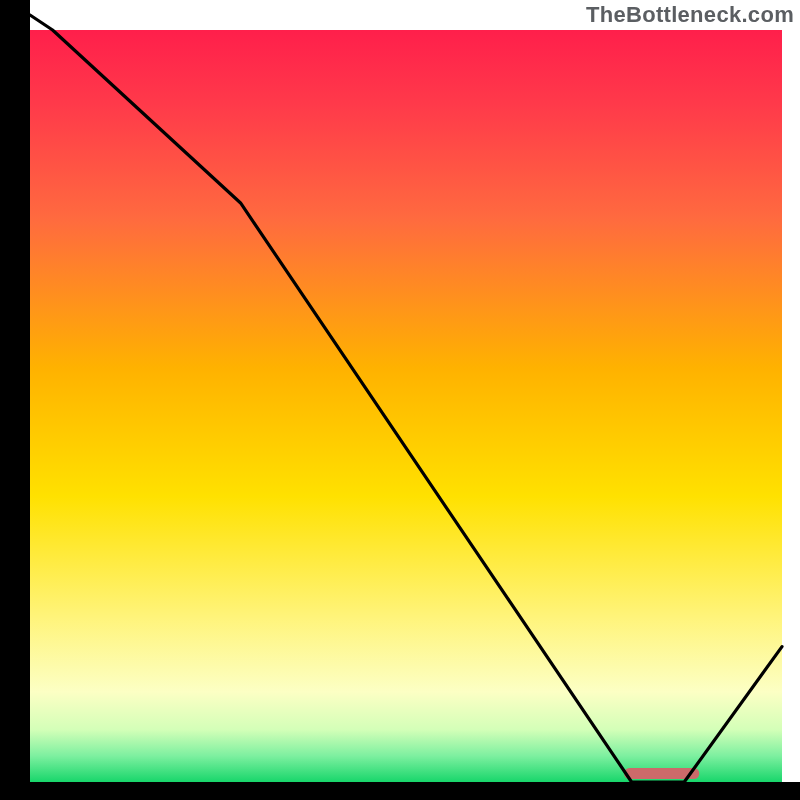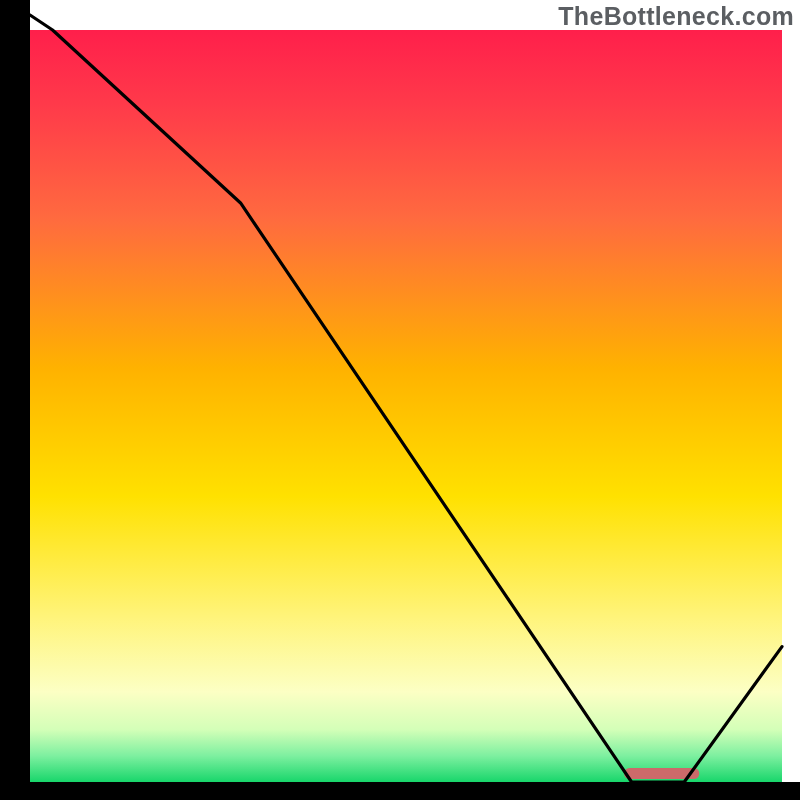--- a/index.html
+++ b/index.html
@@ -15,21 +15,21 @@
     position: relative;
     width: 800px;
     height: 800px;
   }
   .watermark {
     position: absolute;
     top: 2px;
     right: 6px;
     color: #5b5e62;
     font-weight: 700;
-    font-size: 25px;
+    font-size: 22px;
     letter-spacing: 0.3px;
   }
   svg {
     position: absolute;
     left: 0;
     top: 0;
   }
 </style>
 </head>
 <body>

